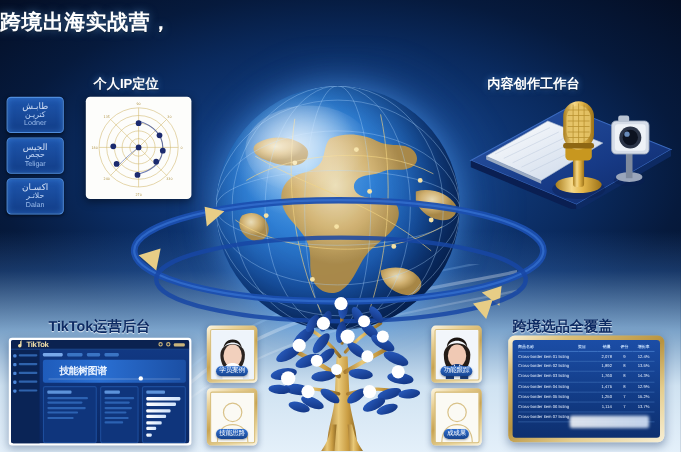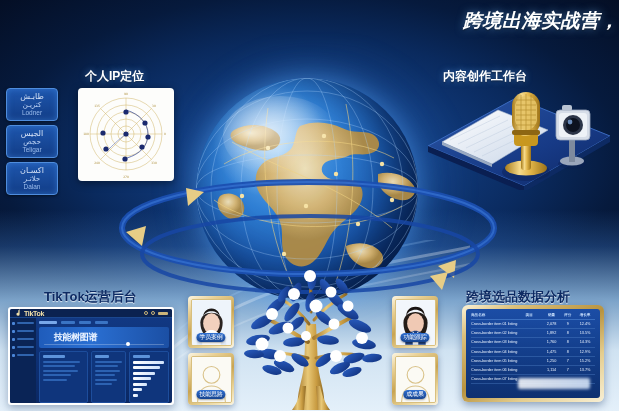--- a/index.html
+++ b/index.html
@@ -31,21 +31,21 @@
     position:absolute; left:150px; top:40px; width:330px; height:300px;
     background: radial-gradient(circle at 50% 50%, rgba(120,190,255,0.30) 0%, rgba(60,140,230,0.12) 45%, rgba(0,0,0,0) 72%);
     filter: blur(6px);
   }
   .swoosh {
     position:absolute; pointer-events:none; opacity:.55;
   }
 
   
   .title-wrap {
-    position:absolute; left:0; right:0; top:8px; text-align:right; z-index:20;font-style:italic;
+    position:absolute; left:0; right:0; top:8px; text-align:left; z-index:20;
   }
   .title-l1 {
     font-size:19px; font-weight:bold; color:#ffffff; letter-spacing:.5px;
     text-shadow: 0 0 8px rgba(120,190,255,.55), 0 1px 2px rgba(0,0,0,.6);
     line-height:25px;
   }
   .title-l2 {
     font-size:19px; font-weight:bold; color:#ffffff; letter-spacing:.2px;
     text-shadow: 0 0 8px rgba(120,190,255,.55), 0 1px 2px rgba(0,0,0,.6);
     line-height:26px;
@@ -220,21 +220,21 @@
     <path d="M-10,108 C60,30 180,18 310,-10" stroke="rgba(180,220,255,.40)" stroke-width="2" fill="none"></path>
   </svg>
 
   <div class="title-wrap">
     <div class="title-l1">跨境出海实战营，</div>
   </div>
 
   <div class="cap cap-ip">个人IP定位</div>
   <div class="cap cap-work">内容创作工作台</div>
   <div class="cap cap-tt">TikTok运营后台</div>
-  <div class="cap cap-data">跨境选品数据分析</div>
+  <div class="cap cap-data">跨境选品全覆盖</div>
 
   <div class="lang-col">
     <div class="lang-card">
       <span class="l1">طابـش</span>
       <span class="l2">كتريـن</span>
       <span class="l3">Lodner</span>
     </div>
     <div class="lang-card">
       <span class="l1">الجيس</span>
       <span class="l2">حجص</span>

